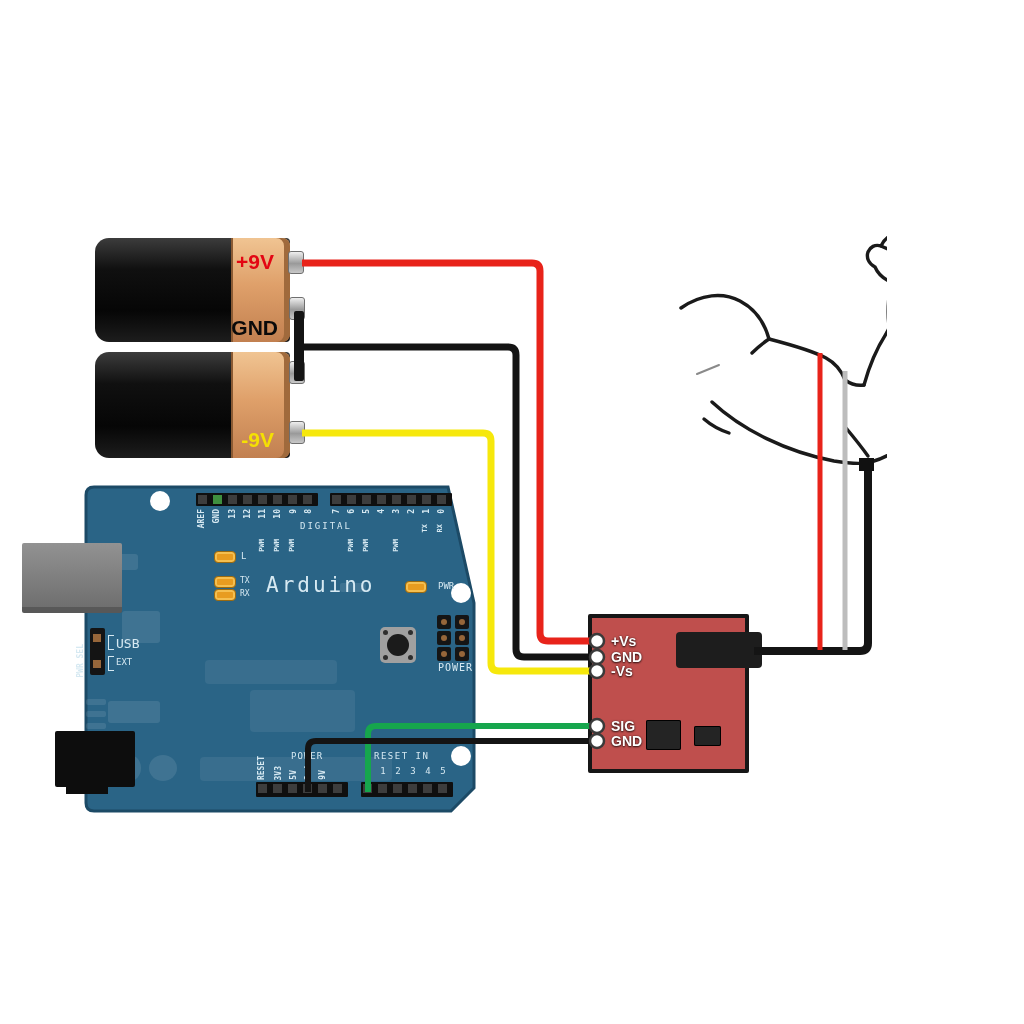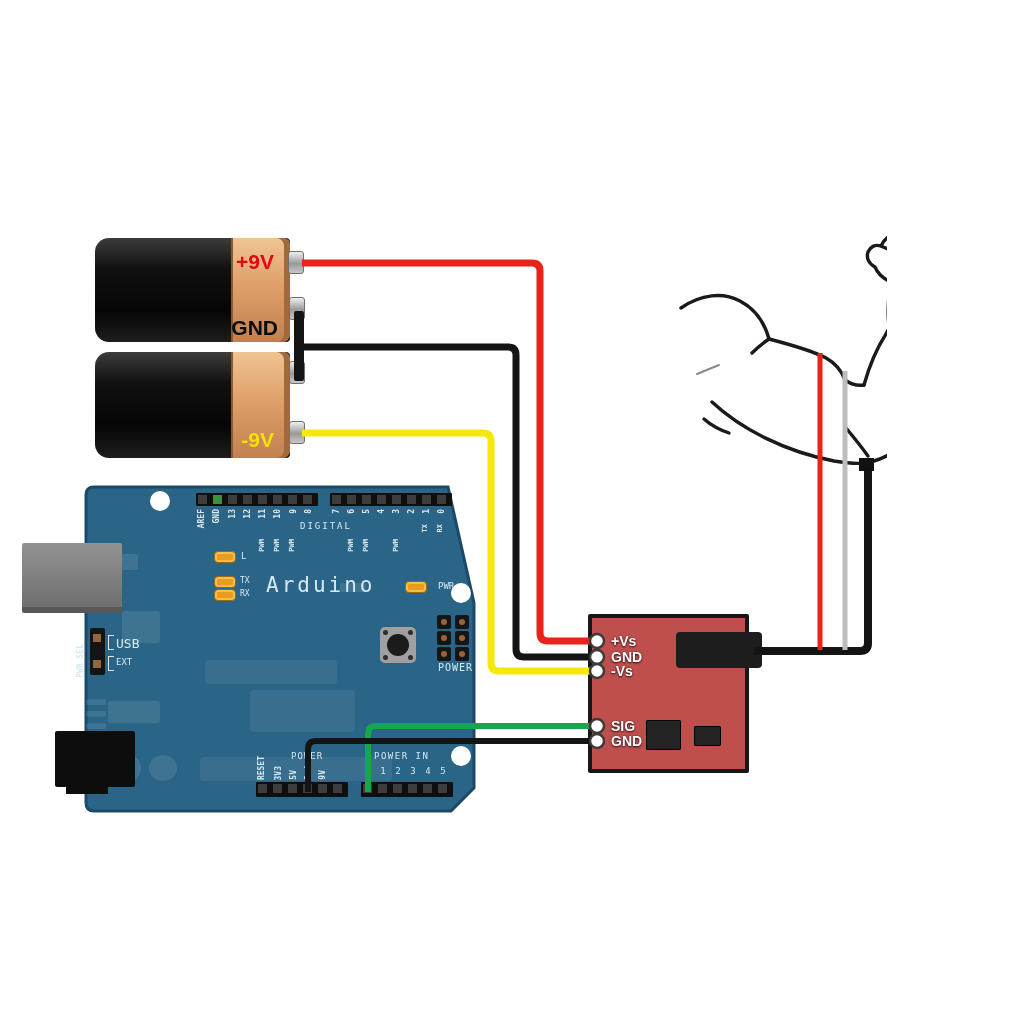--- a/index.html
+++ b/index.html
@@ -187,21 +187,21 @@
   <div class="icsp-pin" style="left:437px;top:647px;"></div>
   <div class="icsp-pin" style="left:455px;top:647px;"></div>
   <span class="sk" style="left:438px;top:663px;font-size:10px;letter-spacing:1px;">POWER</span>
 
   <span class="sk vt vtb" style="left:257px;">RESET</span>
   <span class="sk vt vtb" style="left:274px;">3V3</span>
   <span class="sk vt vtb" style="left:289px;">5V</span>
   <span class="sk vt vtb" style="left:304px;">Gnd</span>
   <span class="sk vt vtb" style="left:318px;">9V</span>
   <span class="sk" style="left:291px;top:752px;font-size:9px;letter-spacing:1px;">POWER</span>
-  <span class="sk" style="left:374px;top:752px;font-size:9px;letter-spacing:1.5px;">POWER IN</span>
+  <span class="sk" style="left:374px;top:752px;font-size:9px;letter-spacing:1.5px;">RESET IN</span>
   <span class="sk" style="left:363px;top:767px;font-size:9px;width:10px;text-align:center;">0</span>
   <span class="sk" style="left:378px;top:767px;font-size:9px;width:10px;text-align:center;">1</span>
   <span class="sk" style="left:393px;top:767px;font-size:9px;width:10px;text-align:center;">2</span>
   <span class="sk" style="left:408px;top:767px;font-size:9px;width:10px;text-align:center;">3</span>
   <span class="sk" style="left:423px;top:767px;font-size:9px;width:10px;text-align:center;">4</span>
   <span class="sk" style="left:438px;top:767px;font-size:9px;width:10px;text-align:center;">5</span>
 
   <div style="position:absolute;left:588px;top:614px;width:161px;height:159px;background:#bf4f4d;
        border:4px solid #161616;border-radius:2px;box-sizing:border-box;"></div>
   <div style="position:absolute;left:676px;top:632px;width:86px;height:36px;background:#1d1d1d;border-radius:4px;"></div>

